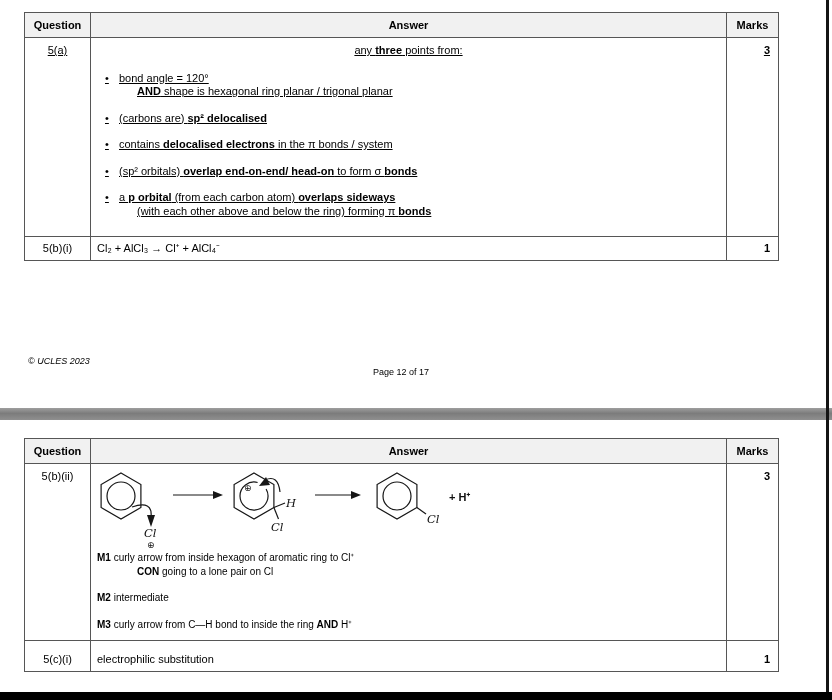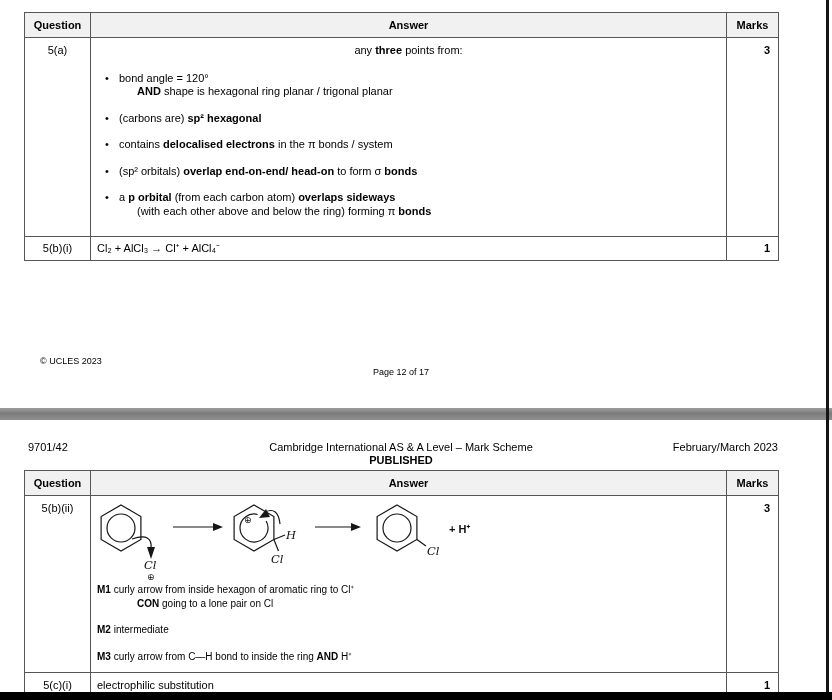--- a/index.html
+++ b/index.html
@@ -9,36 +9,36 @@
   .page { position:absolute; left:24px; width:754px; }
   .page1 { top:12px; height:396px; }
   .page2 { top:438px; }
 
   table.ms { border-collapse:collapse; table-layout:fixed; width:754px; border:1.5px solid #000; }
   table.ms th, table.ms td { border:1px solid #565656; vertical-align:top; }
   table.ms th { background:#f1f1f1; font-size:11px; font-weight:bold; text-align:center; padding:6px 2px; }
   td.qcell { text-align:center; font-size:11px; padding-top:6px; }
   td.acell { font-size:11px; line-height:13.5px; padding:6px 6px 4px 6px; }
   td.mcell { text-align:right; font-weight:bold; font-size:11px; padding:6px 8px 0 0; }
-  tr.r-5a td { height:188px; }
+  tr.r-5a td { height:188px;text-decoration:underline; }
   tr.r-eq td { height:12px; }
   tr.r-eq td.acell, tr.r-eq td.qcell, tr.r-eq td.mcell { padding-top:5px; }
   tr.r-5bii td { height:166px; }
   tr.r-5ci td { height:13px; }
-  tr.r-5ci td.acell, tr.r-5ci td.qcell, tr.r-5ci td.mcell { padding-top:6px; }
+  tr.r-5ci td.acell, tr.r-5ci td.qcell, tr.r-5ci td.mcell { padding-top:12px; }
 
   .ln { margin:0; }
   .mb14 { margin-bottom:14px;text-align:center; }
   .bullet { display:flex; padding-left:8px; margin-bottom:13px; }
   .dot { flex:0 0 14px; }
   .btxt { flex:1; }
   .ind { padding-left:18px; }
 
   .footer1 { position:absolute; top:344px; left:0; width:754px; height:14px; font-size:9px; }
-  .foot-left { position:absolute; left:16px; top:0; }
+  .foot-left { position:absolute; left:4px; top:0;font-style:italic; }
   .foot-center { position:absolute; left:0; right:0; top:11px; text-align:center; }
 
   .page-gap { position:absolute; left:0; top:408px; width:832px; height:12px;
               background:linear-gradient(180deg,#9e9e9e 0%,#7c7c7c 45%,#8f8f8f 100%); }
 
   .p2header { position:relative; height:32px; font-size:11px; }
   .p2h-left { position:absolute; left:4px; top:3px; }
   .p2h-center { position:absolute; left:0; right:0; top:3px; text-align:center; line-height:12.5px; }
   .p2h-right { position:absolute; right:0; top:3px; }
 
@@ -83,21 +83,21 @@
             <div class="bullet">
               <span class="dot">•</span>
               <div class="btxt">
                 <p class="ln"><span>bond angle = 120°</span></p>
                 <p class="ln ind"><b>AND</b><span> shape is hexagonal ring planar / trigonal planar</span></p>
               </div>
             </div>
             <div class="bullet">
               <span class="dot">•</span>
               <div class="btxt">
-                <p class="ln"><span>(carbons are) </span><b>sp² hexagonal</b></p>
+                <p class="ln"><span>(carbons are) </span><b>sp² delocalised</b></p>
               </div>
             </div>
             <div class="bullet">
               <span class="dot">•</span>
               <div class="btxt">
                 <p class="ln"><span>contains </span><b>delocalised electrons</b><span> in the π bonds / system</span></p>
               </div>
             </div>
             <div class="bullet">
               <span class="dot">•</span>
@@ -125,28 +125,20 @@
 
     <div class="footer1">
       <span class="foot-left">© UCLES 2023</span>
       <span class="foot-center">Page 12 of 17</span>
     </div>
   </section>
 
   <div class="page-gap"></div>
 
   <section class="page page2">
-    <div class="p2header">
-      <span class="p2h-left">9701/42</span>
-      <span class="p2h-center">
-        <span>Cambridge International AS &amp; A Level – Mark Scheme</span><br>
-        <b>PUBLISHED</b>
-      </span>
-      <span class="p2h-right">February/March 2023</span>
-    </div>
 
     <table class="ms">
       <colgroup>
           <col style="width:66px">
           <col style="width:636px">
           <col style="width:52px">
         </colgroup>
       <thead>
         <tr>
           <th>Question</th>

